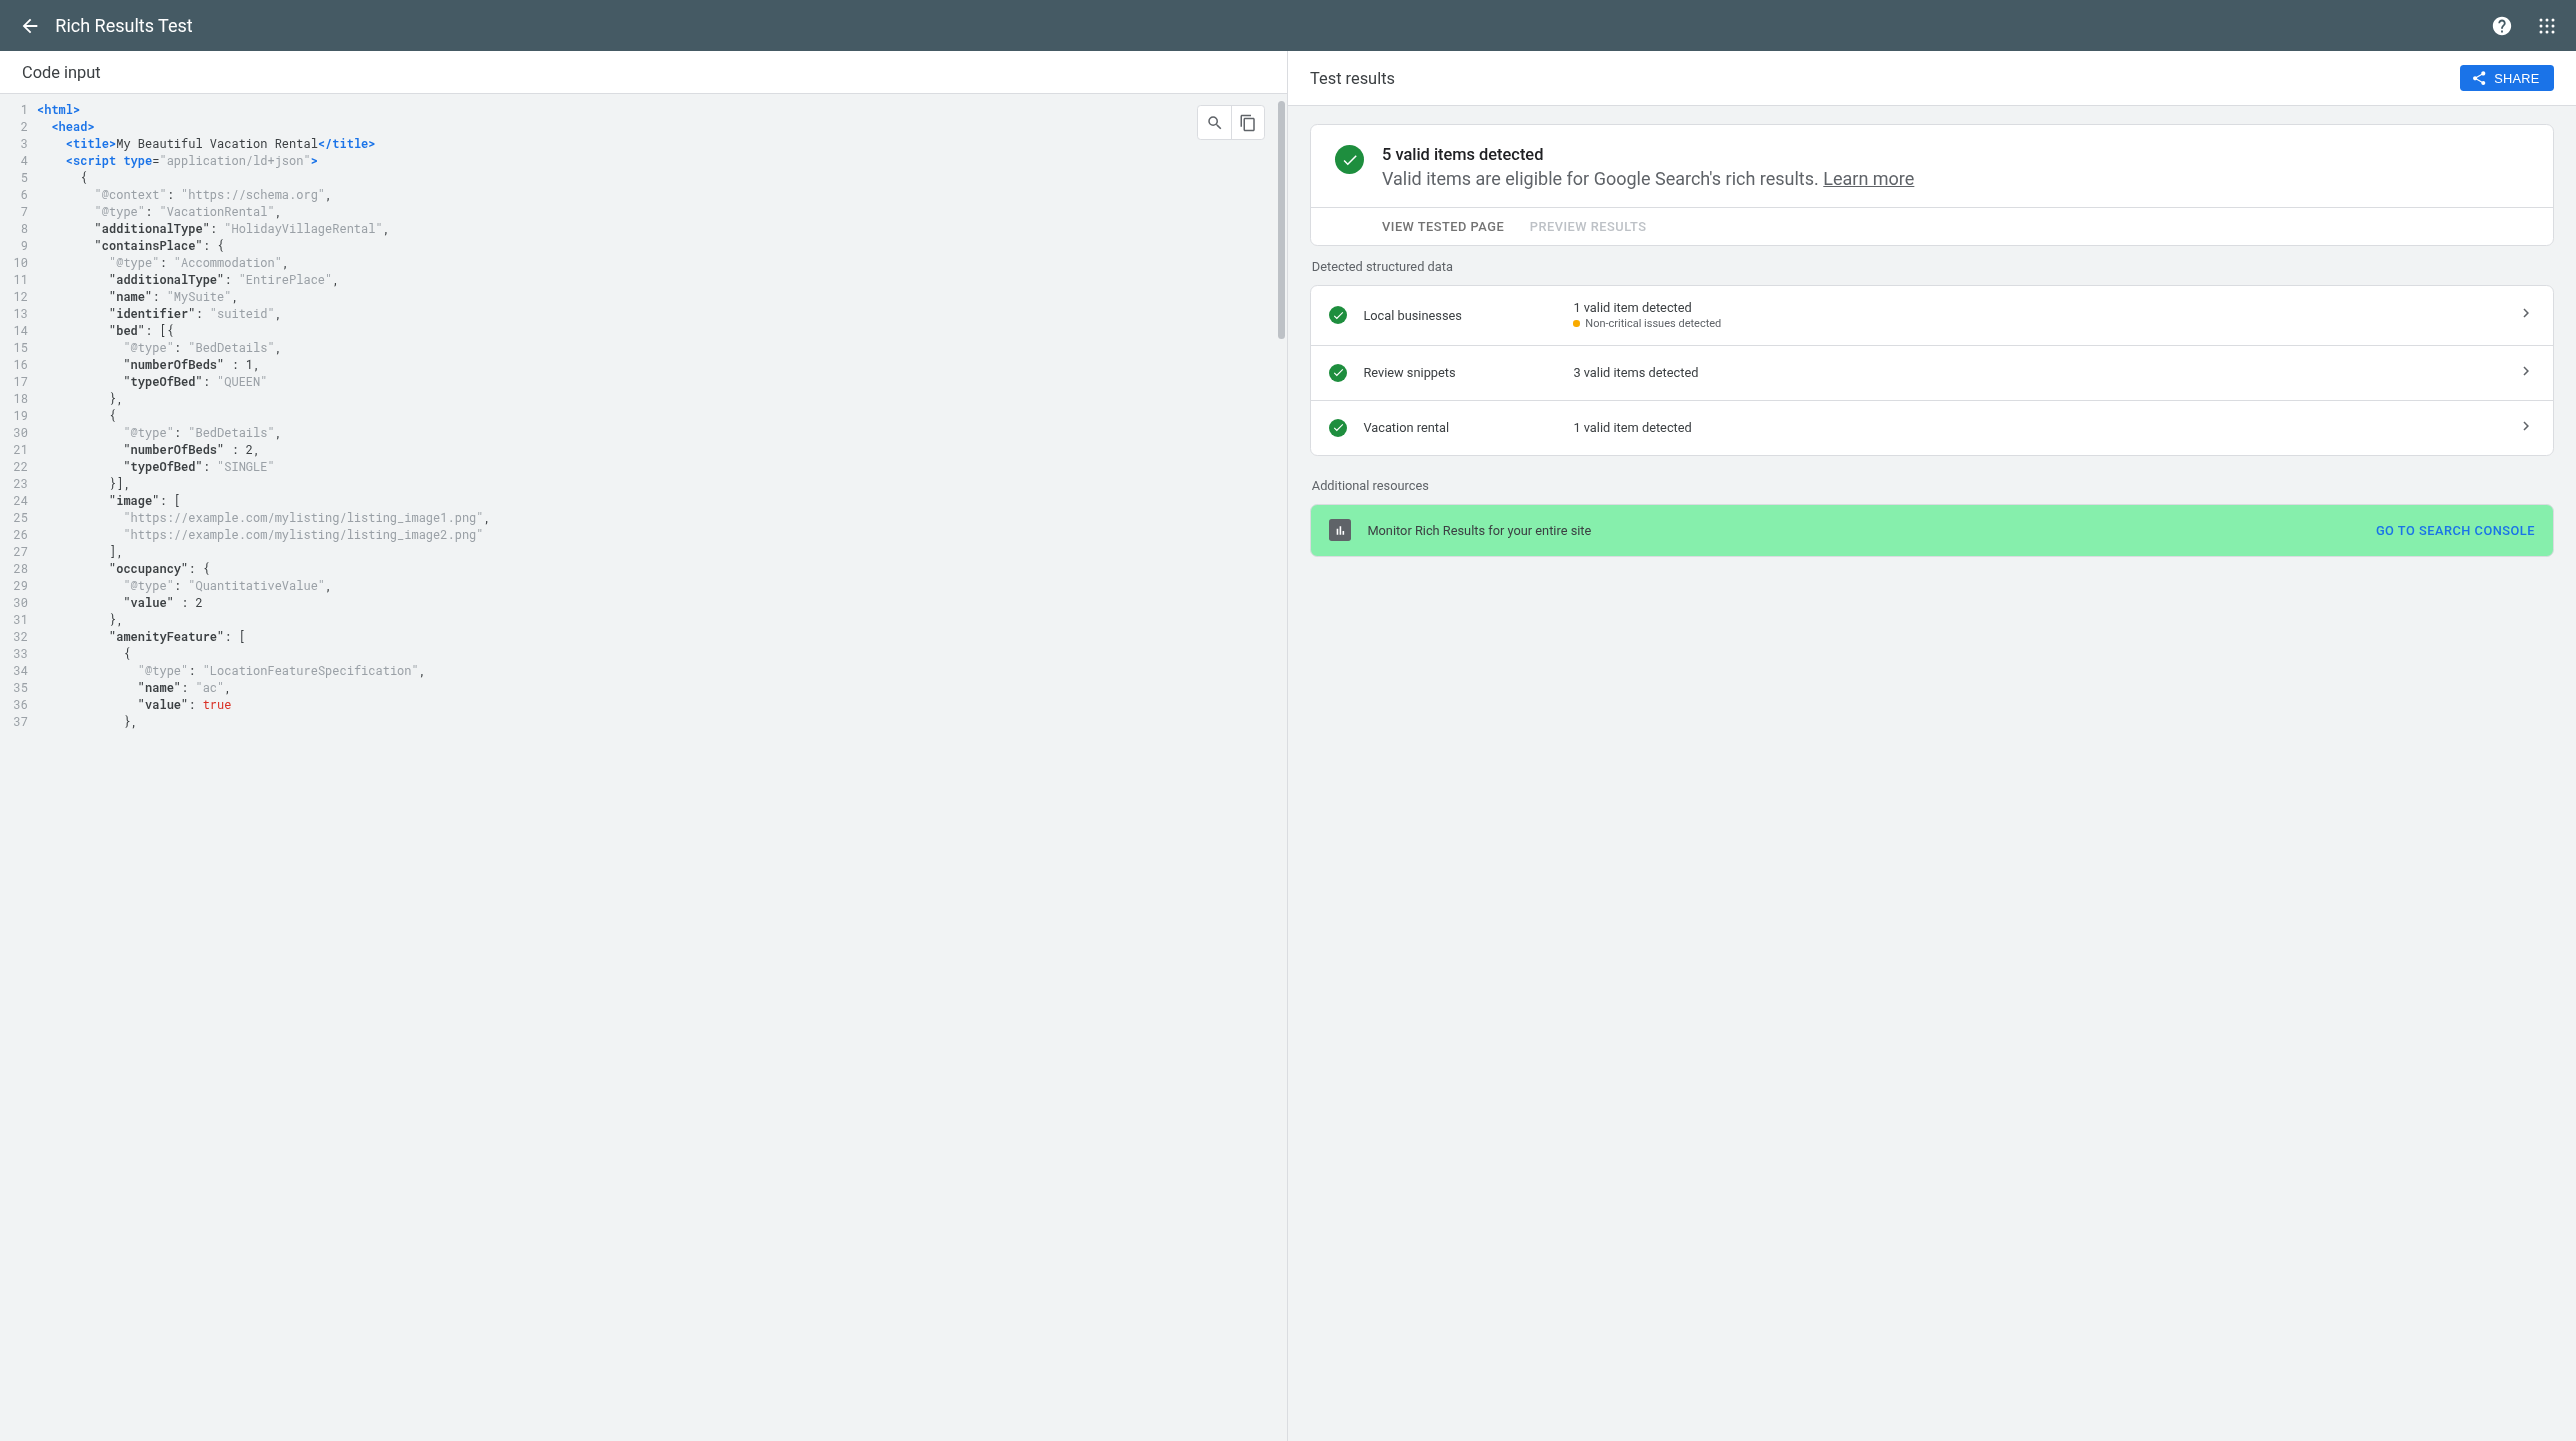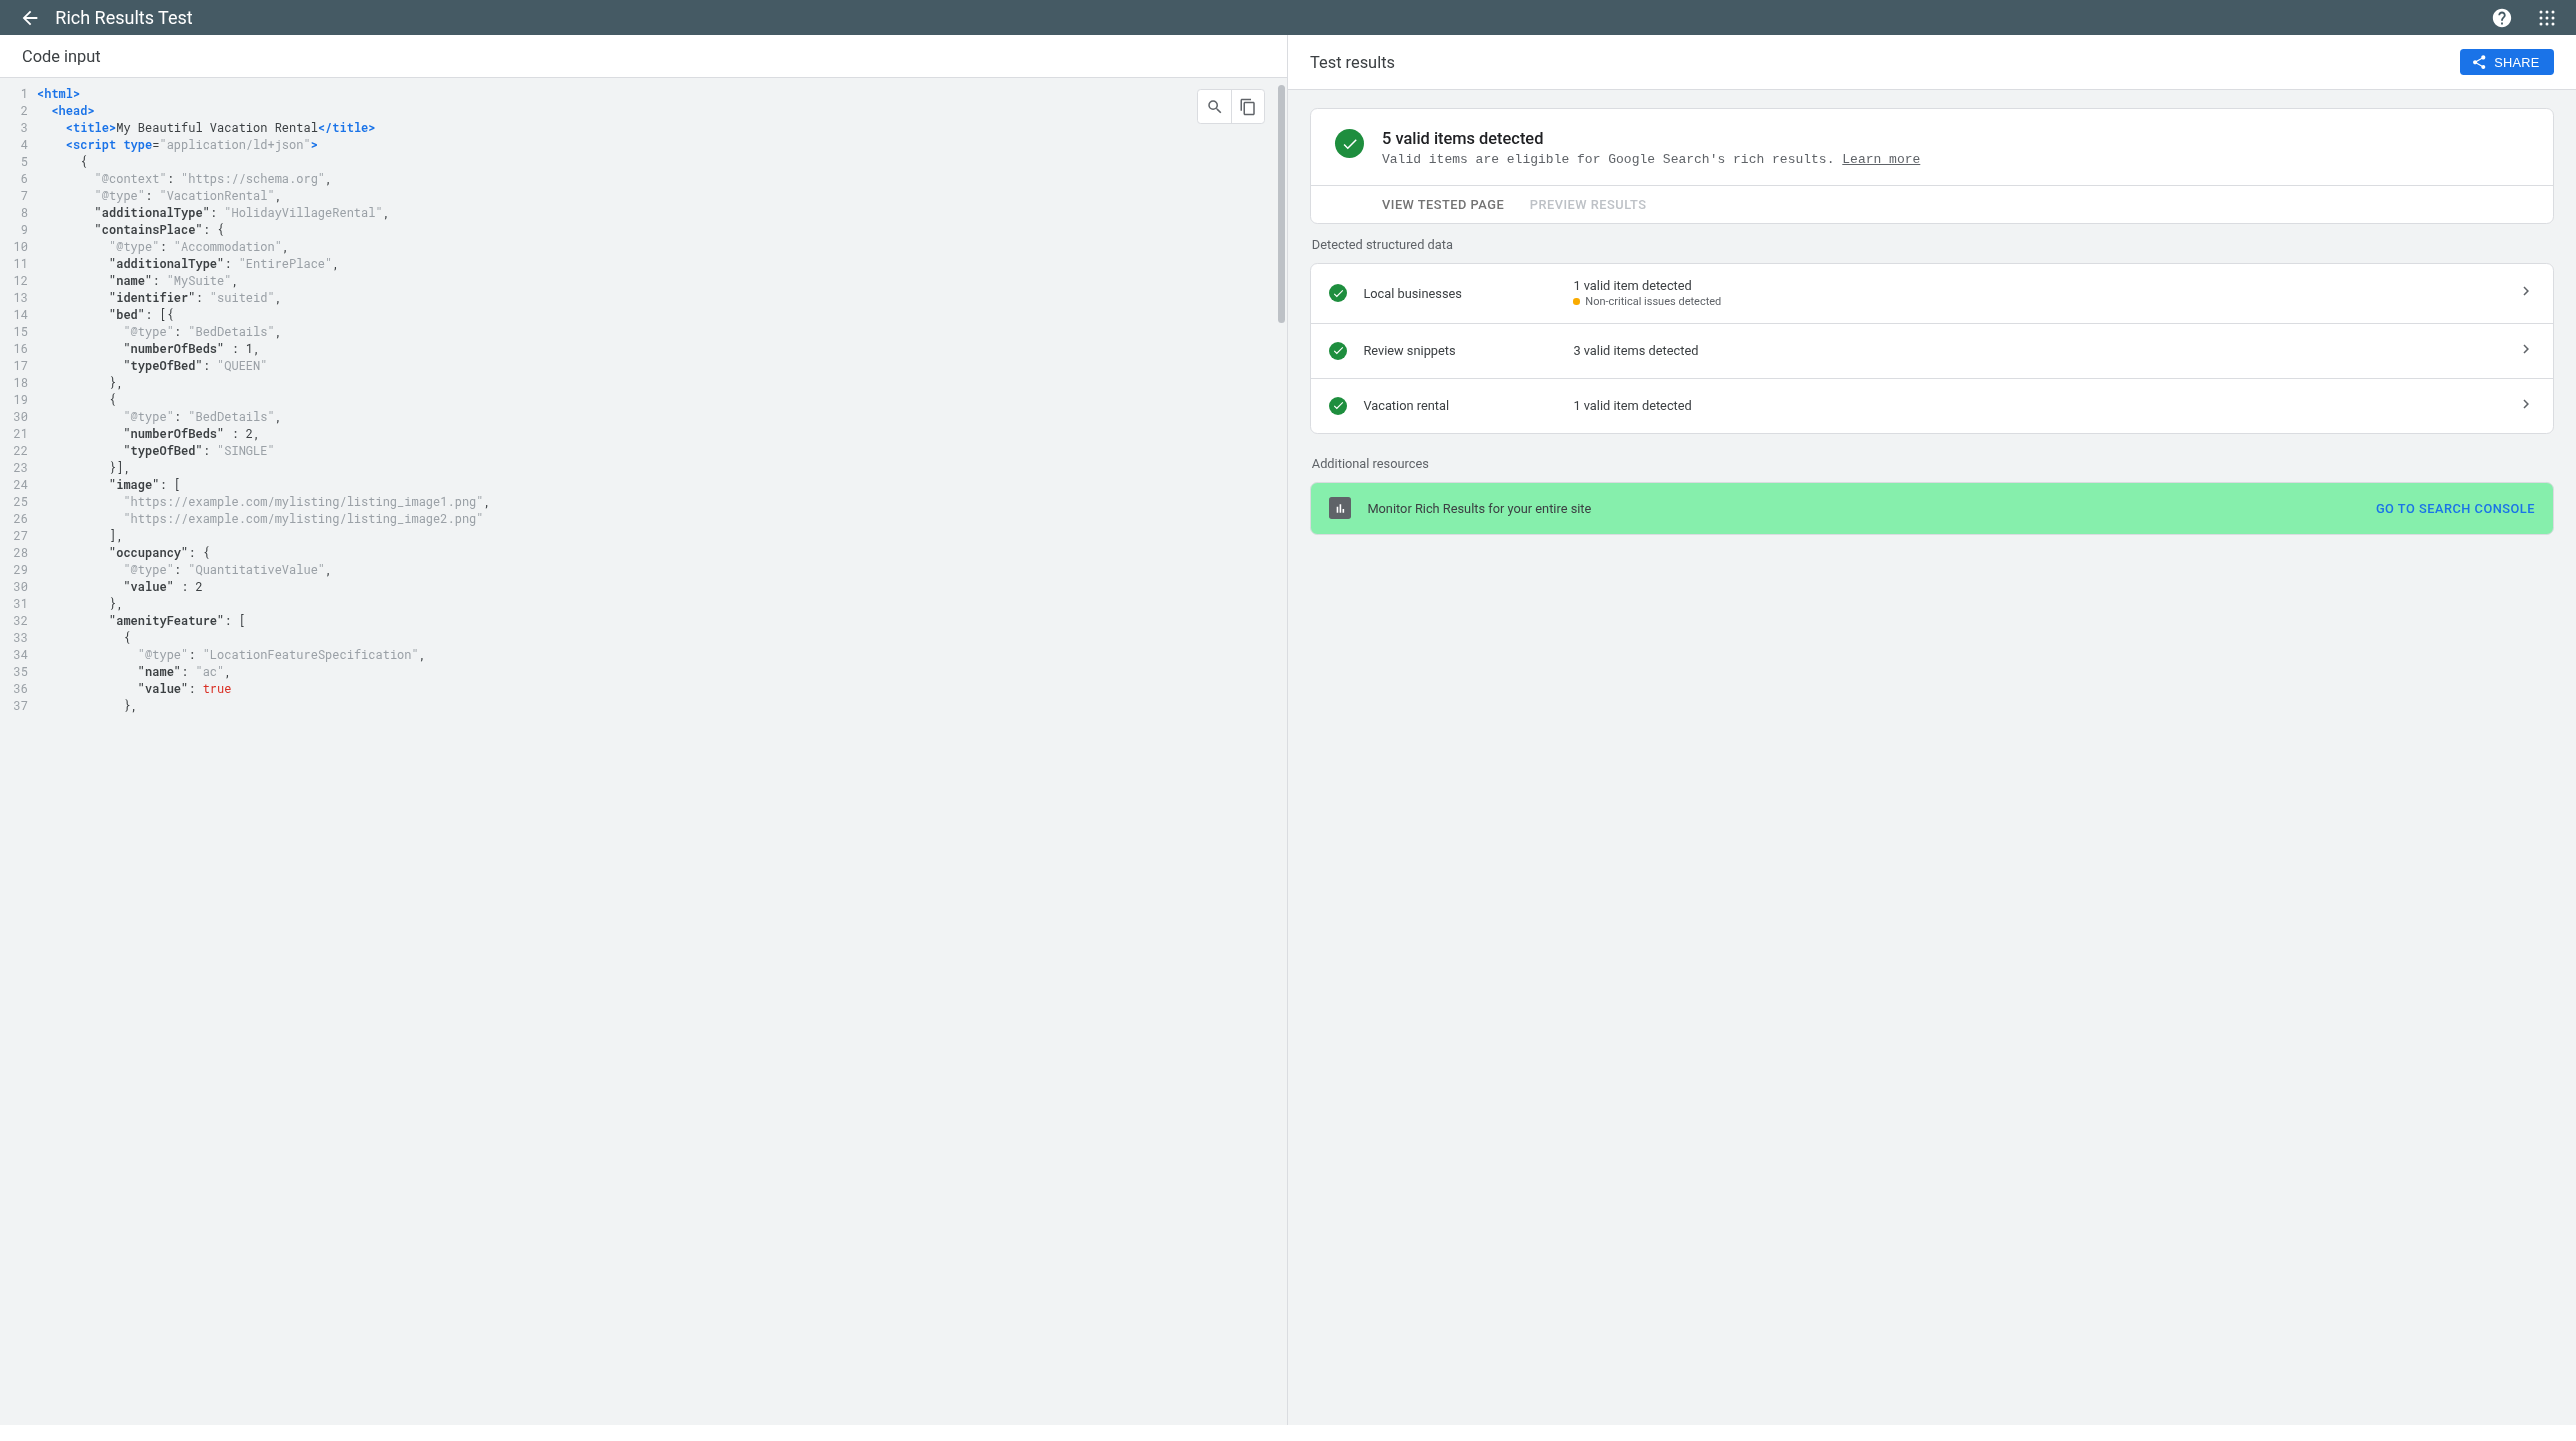--- a/index.html
+++ b/index.html
@@ -4,21 +4,21 @@
 <style>
 * { margin: 0; padding: 0; box-sizing: border-box; }
 body {
   font-family: 'Google Sans', Roboto, Arial, sans-serif;
   background: #fff;
   color: #202124;
   overflow: hidden;
 }
 .app-bar {
   background: #455a64;
-  height: 35px;
+  height: 51px;
   display: flex;
   align-items: center;
   padding: 0 11px;
   color: #fff;
 }
 .back-btn {
   width: 37px;
   height: 37px;
   border-radius: 50%;
   display: flex;
@@ -204,23 +204,22 @@
   flex-shrink: 0;
 }
 .check-circle-lg svg { width: 18px; height: 18px; }
 .summary-text h2 {
   font-size: 16.4px;
   font-weight: 500;
   color: #202124;
   margin-bottom: 3.7px;
 }
 .summary-text p {
-  font-size: 13px;
+  font-size: 18px;
   color: #5f6368;
-  font-family: Liberation Mono, monospace;
 }
 .learn-link {
   color: #5f6368;
   text-decoration: underline;
   cursor: pointer;
 }
 .summary-actions {
   padding: 11px 24px 11px 71px;
   border-top: 0.9px solid #dadce0;
   display: flex;

